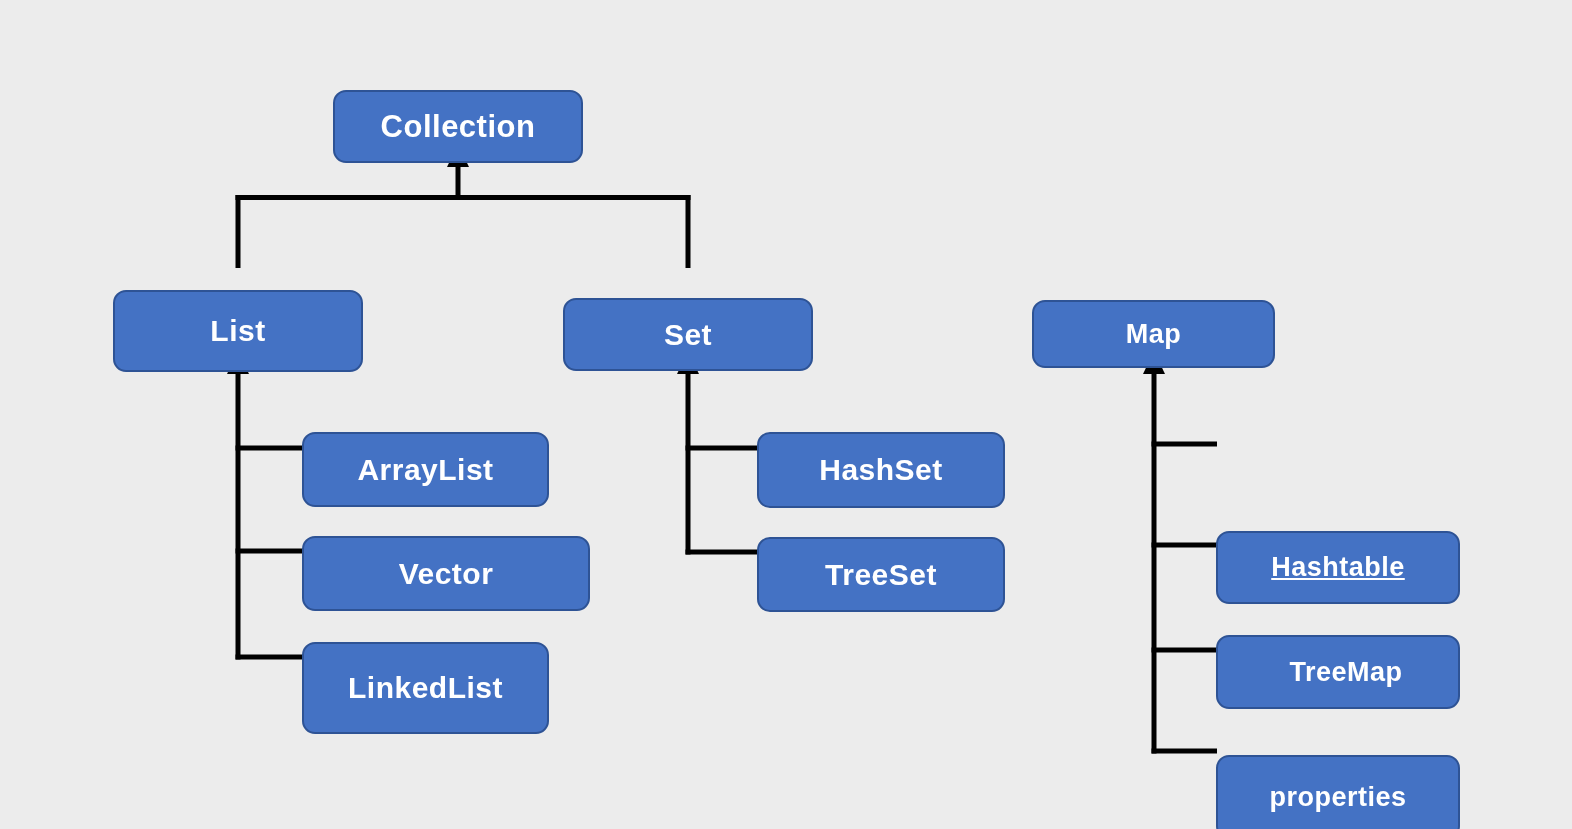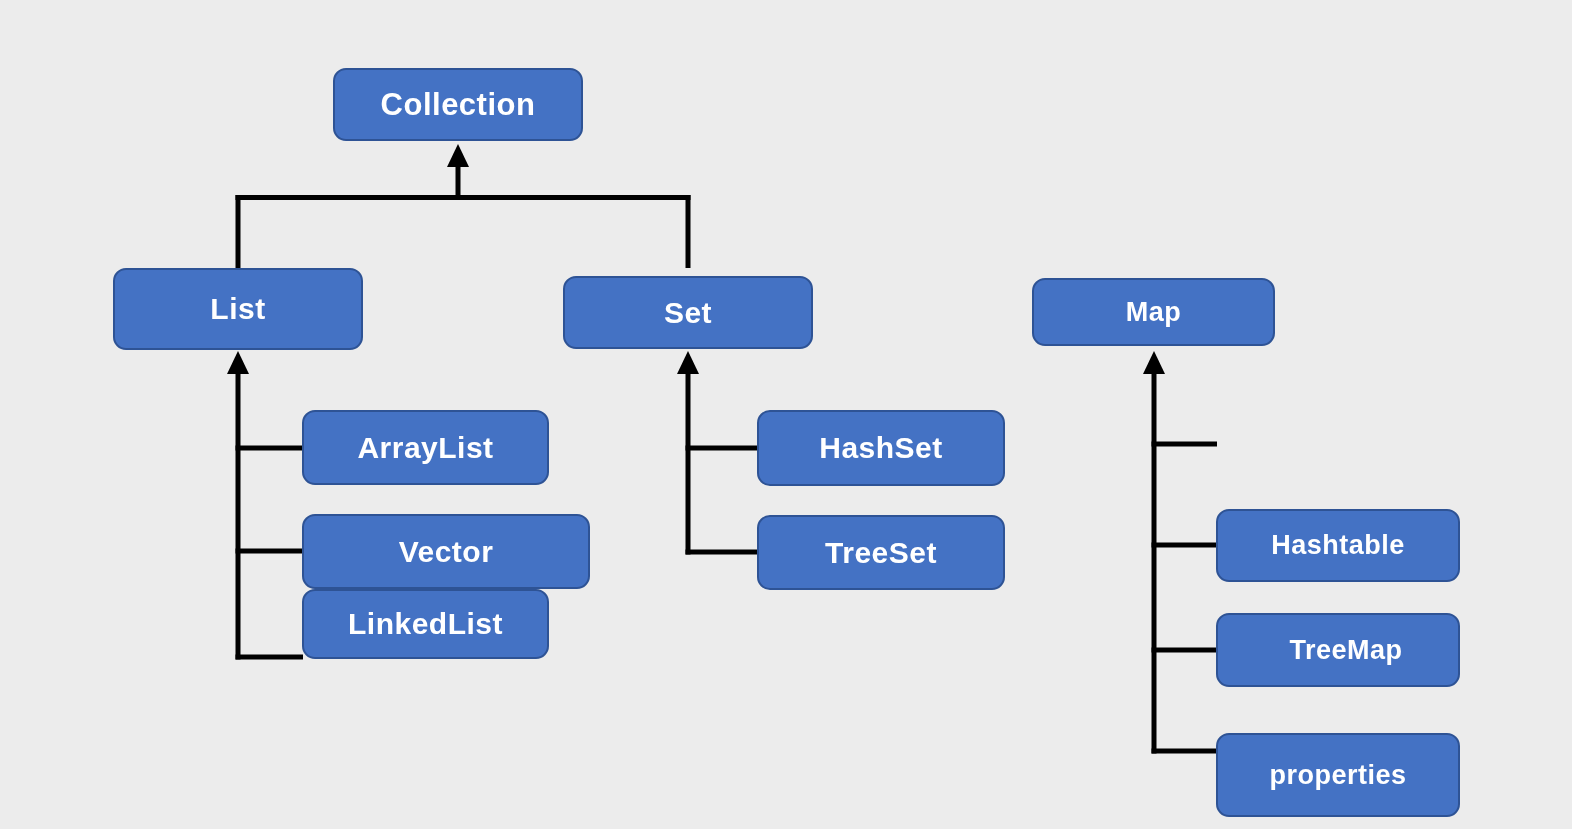--- a/index.html
+++ b/index.html
@@ -38,37 +38,38 @@
     border-radius: 13px;
     color: #FFFFFF;
     font-weight: 700;
     font-size: 30px;
     display: flex;
     align-items: center;
     justify-content: center;
     text-align: center;
     box-sizing: border-box;
     letter-spacing: 0.5px;
+    margin-top: 22px;
   }
   
   #n-collection { left: 333px; top: 68px;  width: 250px; height: 73px; font-size: 31px; }
   
   #n-list       { left: 113px; top: 268px; width: 250px; height: 82px; }
   #n-set        { left: 563px; top: 276px; width: 250px; height: 73px; }
   #n-map        { left: 1032px; top: 278px; width: 243px; height: 68px; font-size: 27px; }
   
   #n-arraylist  { left: 302px; top: 410px; width: 247px; height: 75px; }
   #n-vector     { left: 302px; top: 514px; width: 288px; height: 75px; }
-  #n-linkedlist { left: 302px; top: 589px; width: 247px; height: 70px; }
+  #n-linkedlist { left: 302px; top: 620px; width: 247px; height: 92px; }
   
   #n-hashset    { left: 757px; top: 410px; width: 248px; height: 76px; }
   #n-treeset    { left: 757px; top: 515px; width: 248px; height: 75px; }
   
   #n-hashmap    { left: 1216px; top: 407px; width: 244px; height: 73px; font-size: 27px; }
-  #n-hashtable  { left: 1216px; top: 509px; width: 244px; height: 73px; font-size: 27px; }
+  #n-hashtable  { left: 1216px; top: 509px; width: 244px; height: 73px; font-size: 27px; text-decoration: underline; }
   #n-treemap    { left: 1216px; top: 613px; width: 244px; height: 74px; font-size: 27px; padding-left: 16px; }
   #n-properties { left: 1216px; top: 733px; width: 244px; height: 84px; font-size: 27px; }
 </style>
 </head>
 <body>
 
 <div class="canvas">
 
   <svg class="connectors" viewBox="0 0 1572 829" xmlns="http://www.w3.org/2000/svg">
 

